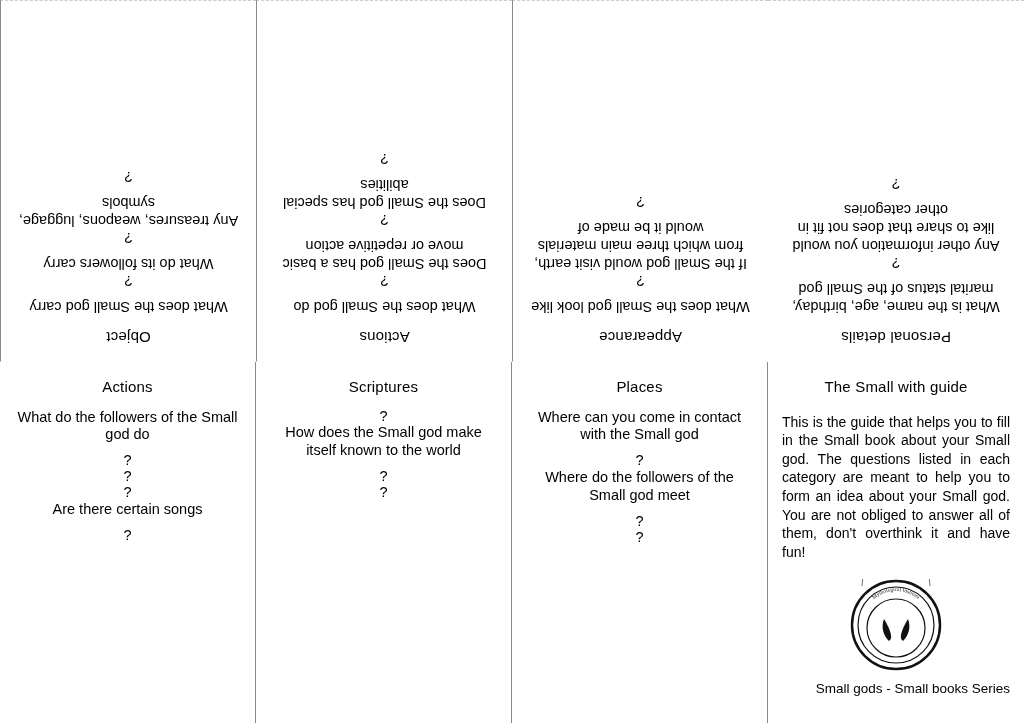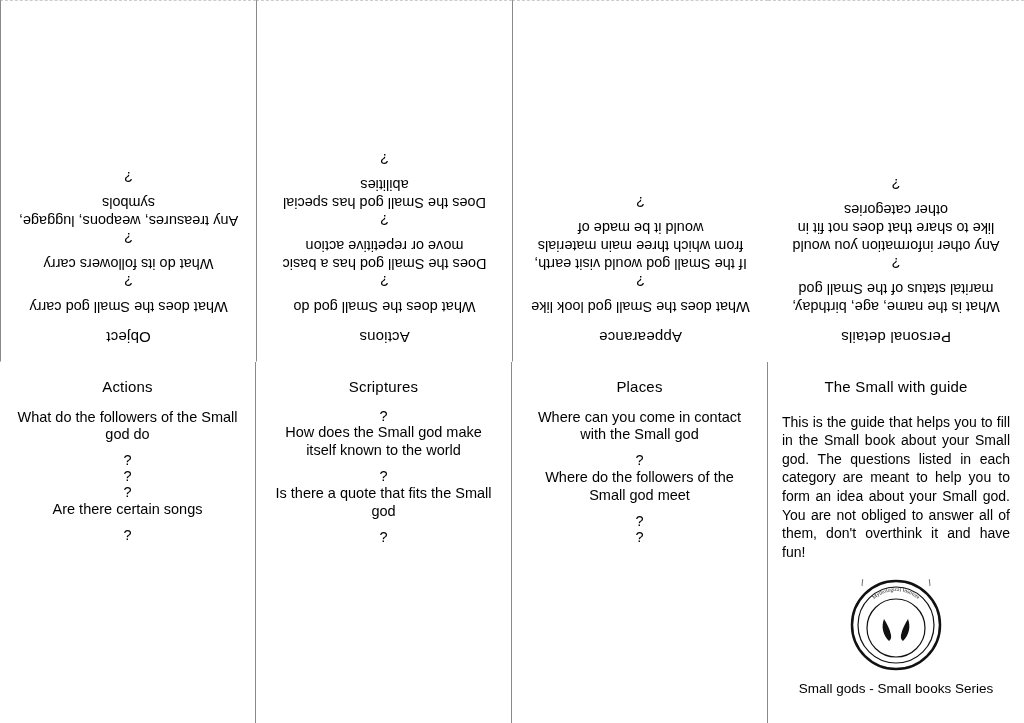--- a/index.html
+++ b/index.html
@@ -87,21 +87,21 @@
   }
   .logo {
     width: 118px;
     height: 92px;
     position: relative;
   }
   .logo svg { display: block; }
   .series-line {
     margin-top: 10px;
     font-size: 13.5px;
-    text-align: center;
+    text-align: right;
     width: 100%;
   }
 </style>
 </head>
 <body>
 
 <div class="sheet">
 
   <div class="cell col1 row-top flipped">
     <div class="card-title">Object</div>
@@ -158,21 +158,20 @@
       <div class="q-mark">?</div>
     </div>
   </div>
 
   <div class="cell col2 row-bottom">
     <div class="card-title">Scriptures</div>
     <div class="q-list">
       <div class="q-mark">?</div>
       <div class="q-item">How does the Small god make itself known to the world</div>
       <div class="q-mark">?</div>
-      <div class="q-item">Is there a quote that fits the Small god</div>
       <div class="q-mark">?</div>
     </div>
   </div>
 
   <div class="cell col3 row-bottom">
     <div class="card-title">Places</div>
     <div class="q-list">
       <div class="q-item">Where can you come in contact with the Small god</div>
       <div class="q-mark">?</div>
       <div class="q-item">Where do the followers of the Small god meet</div>

